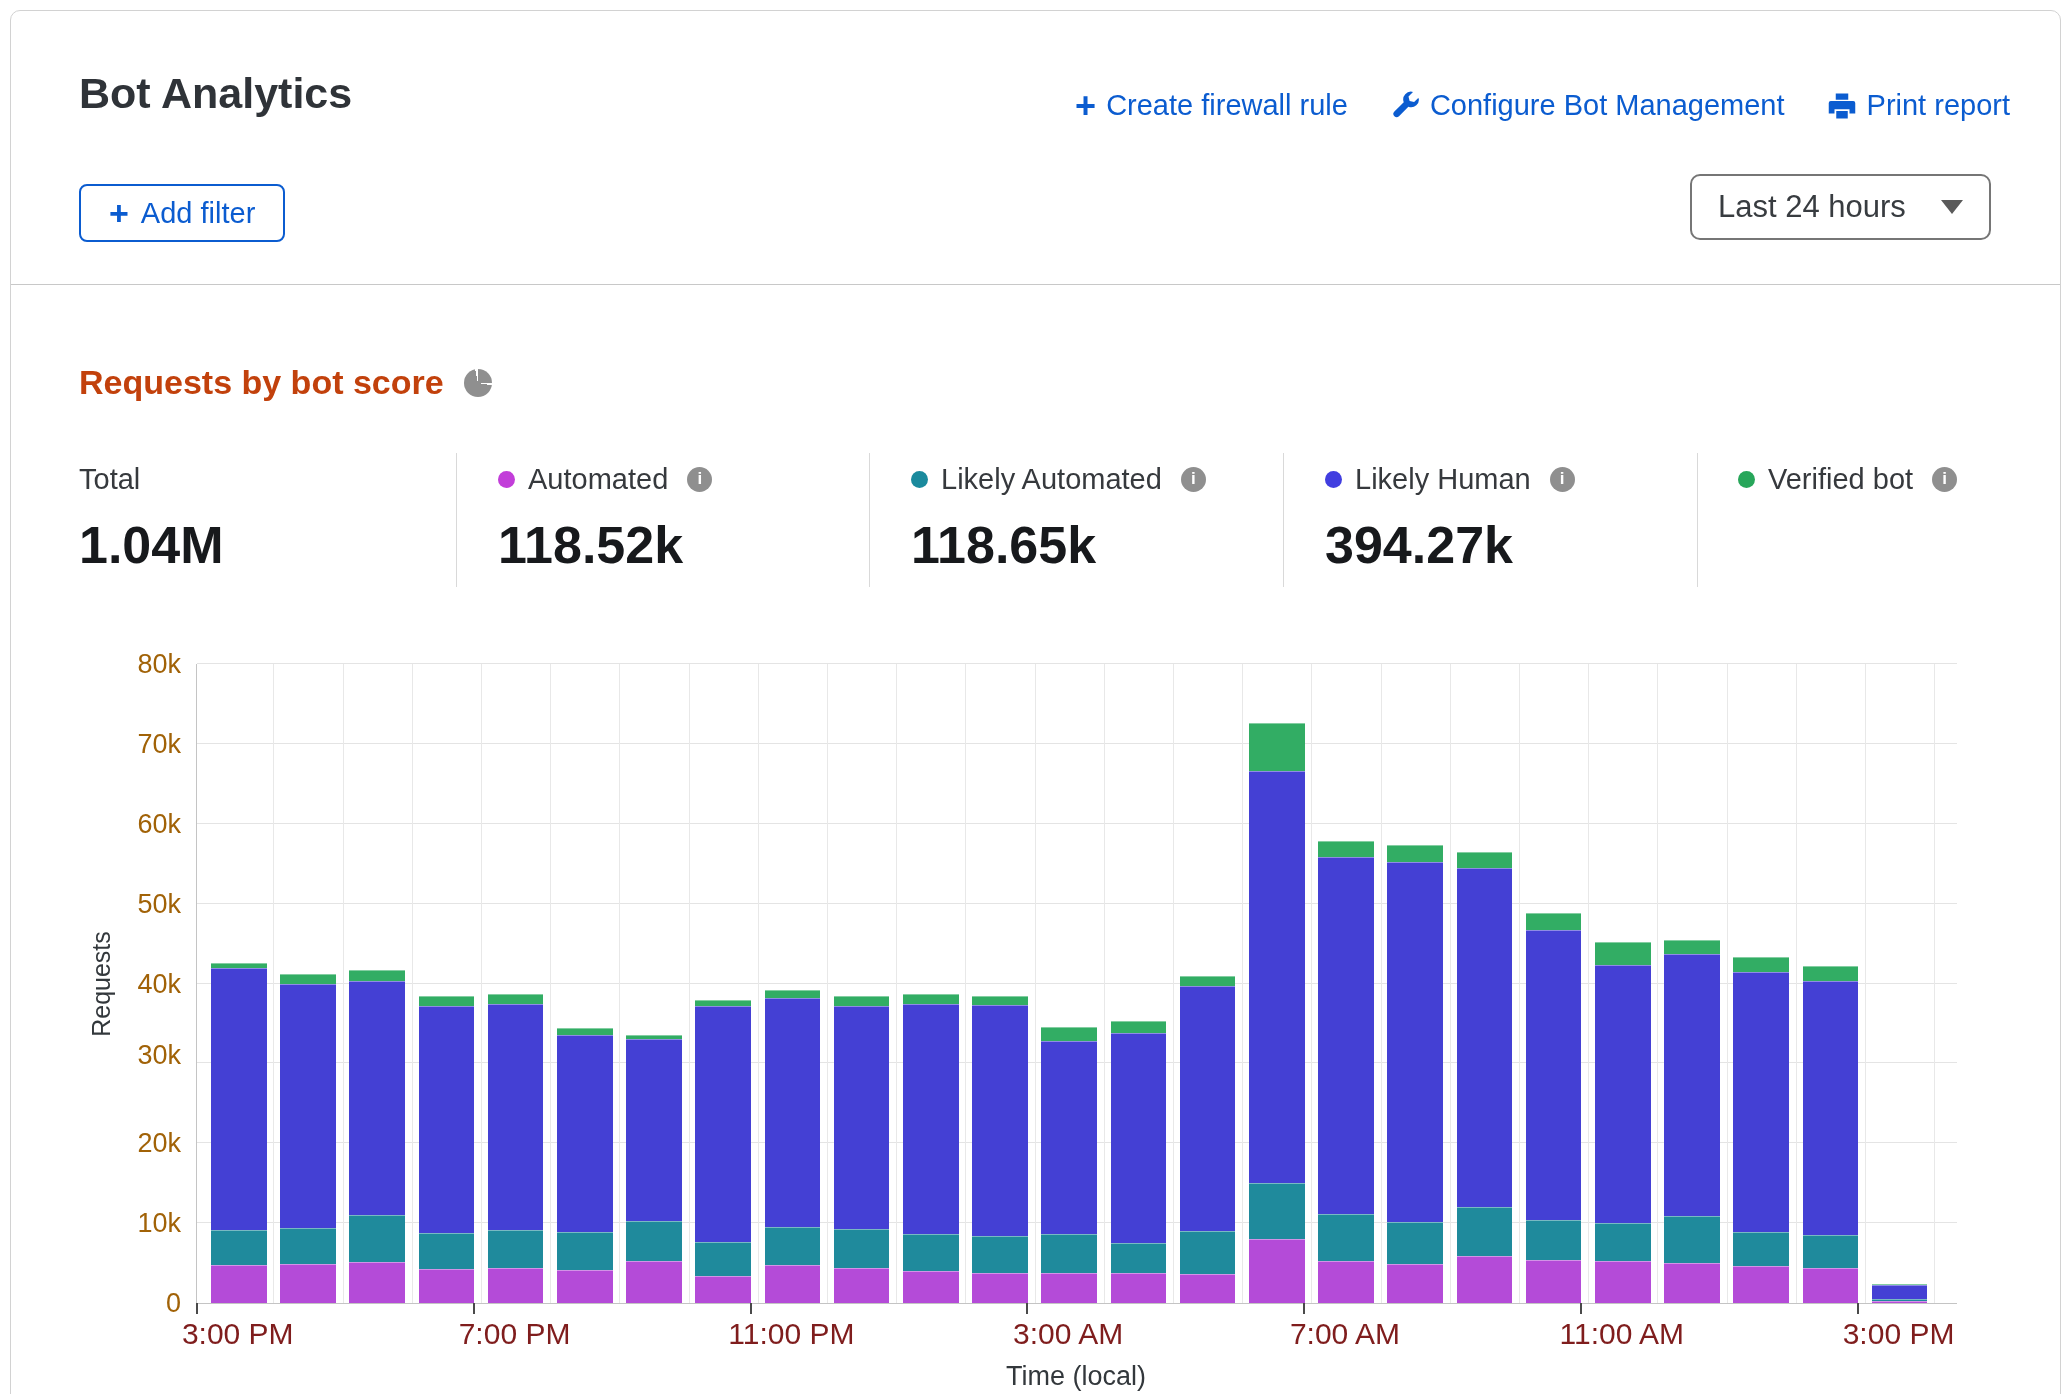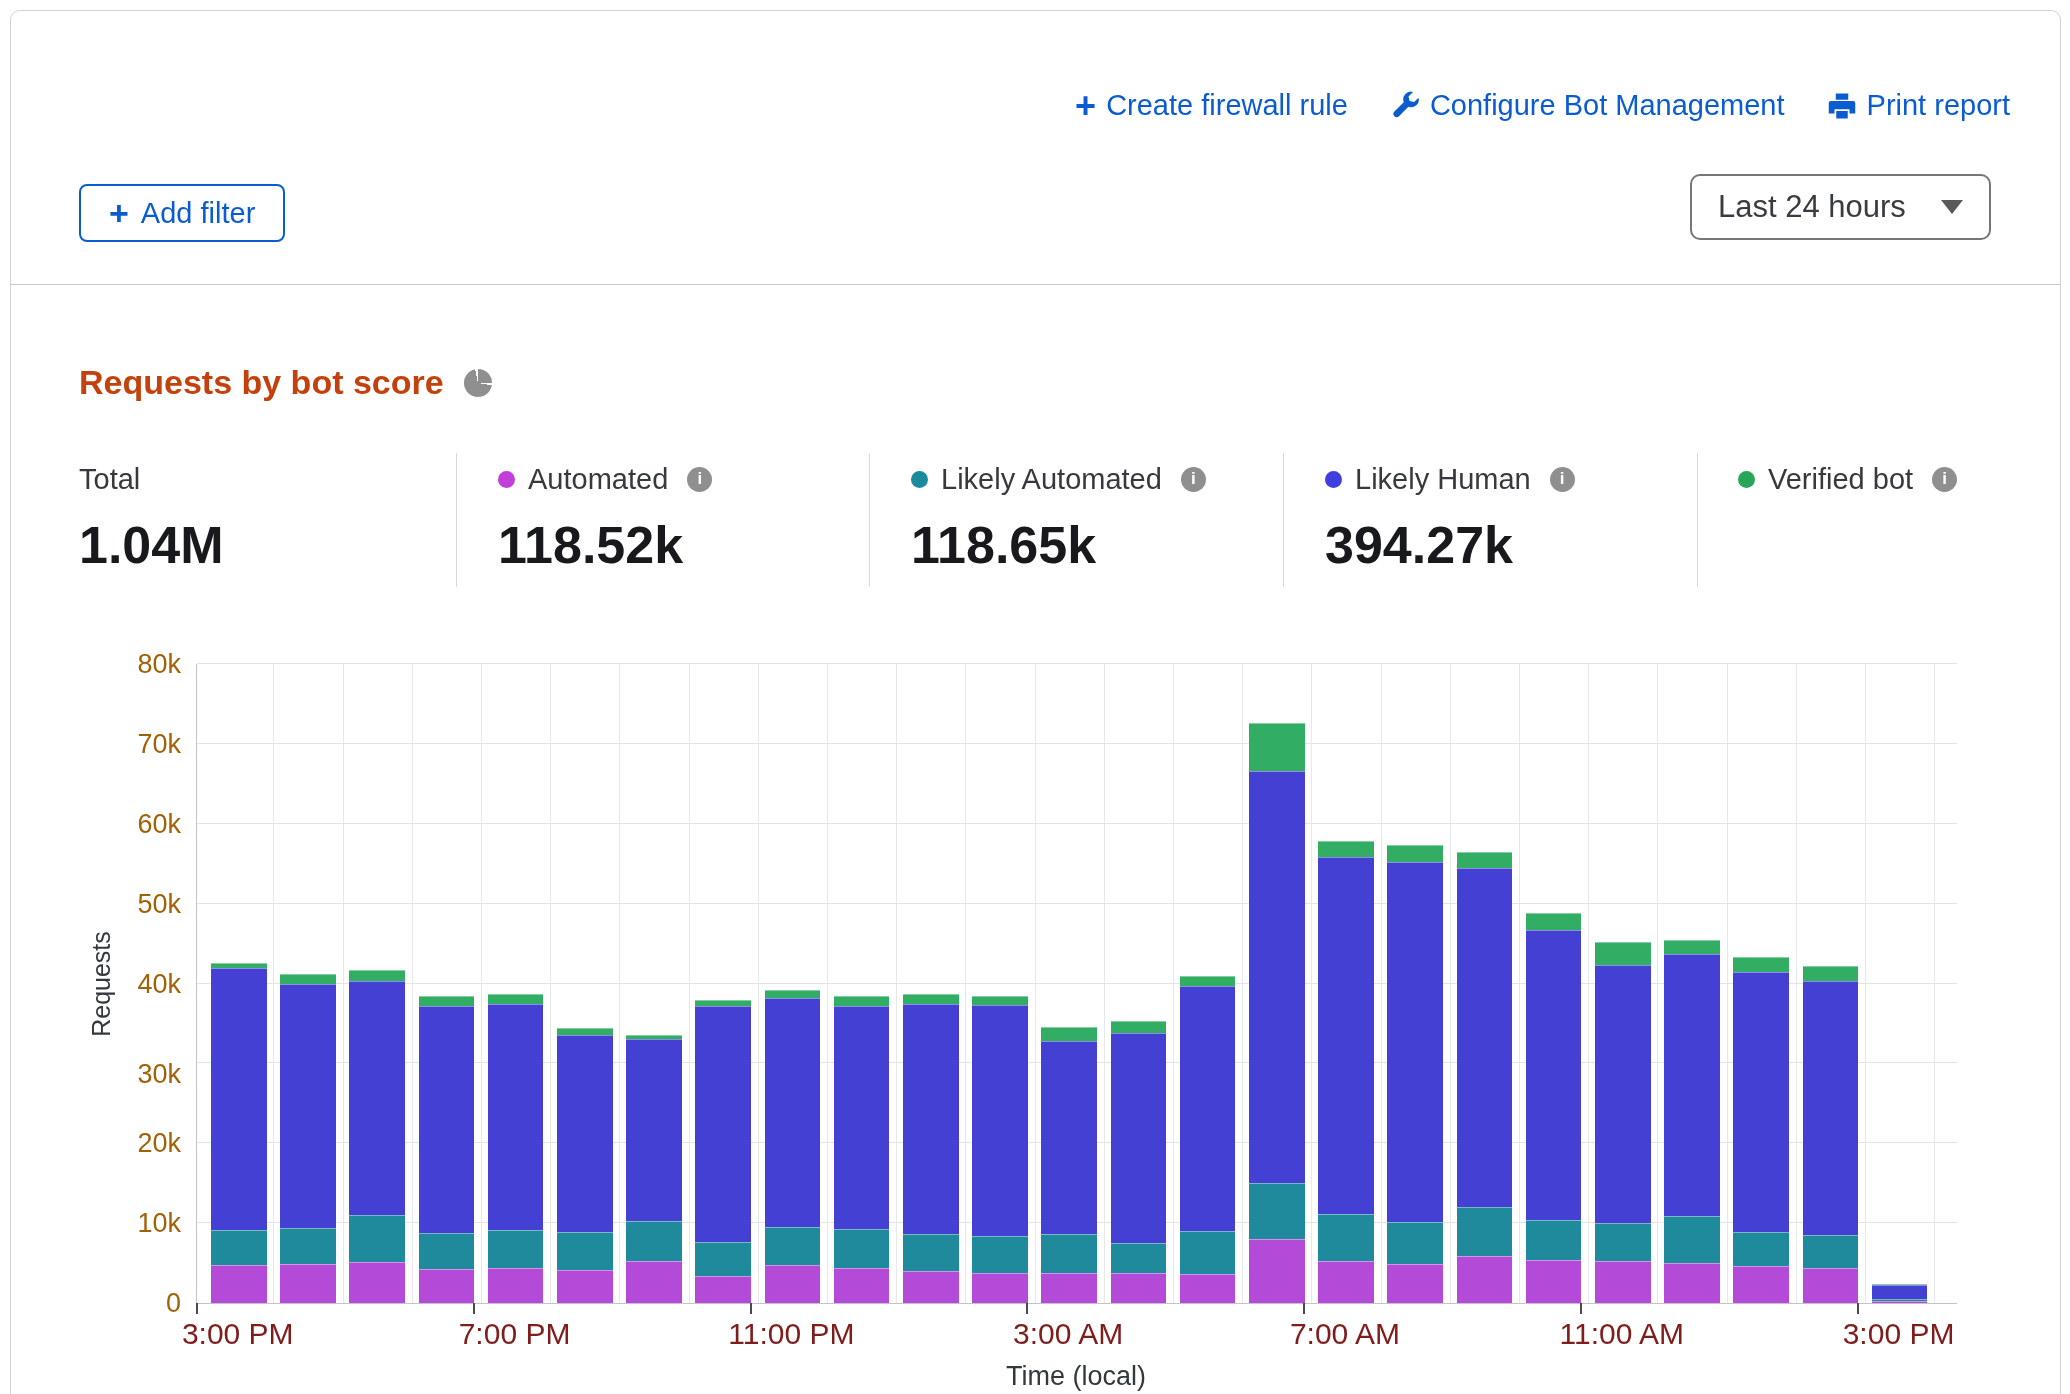--- a/index.html
+++ b/index.html
@@ -47,20 +47,21 @@
   .x-labels div{position:absolute;top:0;width:220px;margin-left:-110px;text-align:center;font-size:30px;color:#7f1d1d;}
   .y-axis-title{position:absolute;left:-10px;top:958px;width:200px;height:30px;line-height:30px;
     transform:rotate(-90deg);text-align:center;font-size:25px;color:#33383c;}
   .x-axis-title{position:absolute;left:185px;top:1350px;width:1760px;text-align:center;font-size:27px;color:#33383c;}
 </style>
 </head>
 <body>
 
 <div class="card">
 
+  <div class="page-title">Bot Analytics</div>
 
   <div class="actions">
     <a class="action-link">
       <span class="plus">+</span>
       <span>Create firewall rule</span>
     </a>
     <a class="action-link">
       <span style="display:flex;">
         <svg viewBox="0 0 24 24">
             <path d="M22.9 5.2a6.2 6.2 0 0 1-8.2 7.4l-7.5 7.5a2.6 2.6 0 1 1-3.7-3.7l7.5-7.5A6.2 6.2 0 0 1 18.4.7l-3.6 3.6.9 3.6 3.6.9 3.3-3.3c.2.5.3 1.1.3 1.7z"></path>
@@ -137,21 +138,21 @@
   <div class="stat-div" style="left:445px;"></div>
   <div class="stat-div" style="left:858px;"></div>
   <div class="stat-div" style="left:1272px;"></div>
   <div class="stat-div" style="left:1686px;"></div>
 
   <div class="y-axis-title">Requests</div>
   <div class="y-labels">
       <div style="top: 624px;">0</div>
       <div style="top: 544.125px;">10k</div>
       <div style="top: 464.25px;">20k</div>
-      <div style="top: 395px; text-align: right;">30k</div>
+      <div style="top: 376px; text-align: right;">30k</div>
       <div style="top: 304.5px;">40k</div>
       <div style="top: 224.625px;">50k</div>
       <div style="top: 144.75px;">60k</div>
       <div style="top: 64.875px;">70k</div>
       <div style="top: -15px;">80k</div>
     </div>
   <div class="plot">
       <div class="hgrid" style="bottom: 79.875px;"></div>
       <div class="hgrid" style="bottom: 159.75px;"></div>
       <div class="hgrid" style="bottom: 239.625px;"></div>

